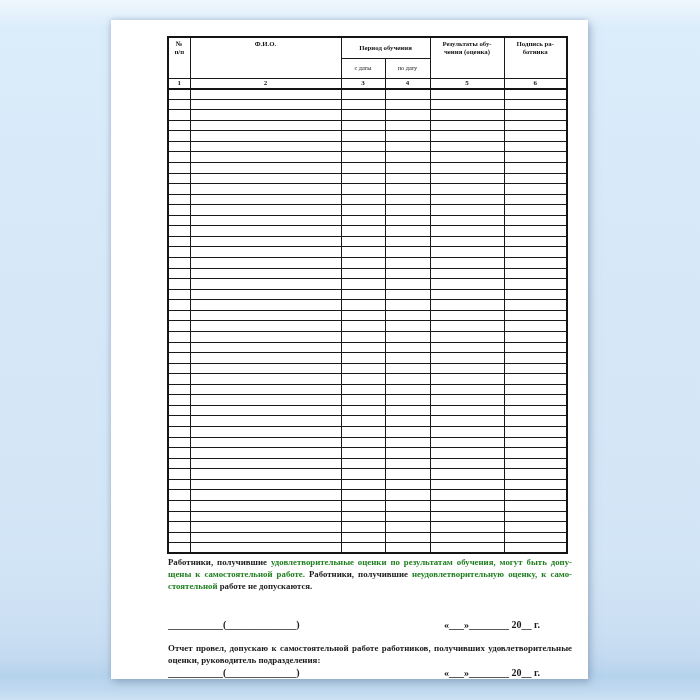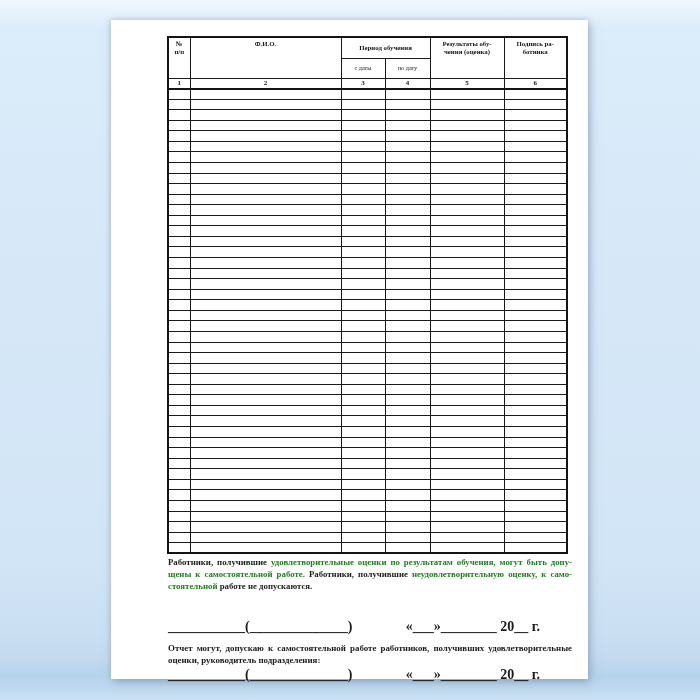--- a/index.html
+++ b/index.html
@@ -48,21 +48,21 @@
     text-align:justify;color:#1b1b1b;
   }
   .sig-label{
     position:absolute;left:57px;width:404px;
     font-size:8.9px;line-height:11.8px;font-weight:bold;color:#1b1b1b;
     text-align:justify;
   }
   .sig-row{
     position:absolute;left:57px;width:372px;
     display:flex;justify-content:space-between;
-    font-size:14px;font-weight:bold;color:#1b1b1b;white-space:nowrap;
+    font-size:10px;font-weight:bold;color:#1b1b1b;white-space:nowrap;
   }
   .lbl1{top:586px;}
   .row1{top:599px;}
   .lbl2{top:623px;}
   .row2{top:647px;}
 </style>
 </head>
 <body>
 
 <div class="bg"></div>
@@ -458,19 +458,19 @@
       </tbody>
   </table>
 
   <div class="note"><span style="color: rgb(27, 27, 27);">Работники, получившие </span><span style="color: rgb(30, 126, 30);">удовлетворительные оценки по результатам обучения, могут быть допу­щены к самостоятельной работе. </span><span style="color: rgb(27, 27, 27);">Работники, получившие </span><span style="color: rgb(30, 126, 30);">неудовлетворительную оценку, к само­стоятельной </span><span style="color: rgb(27, 27, 27);">работе не допускаются.</span></div>
 
   <div class="sig-row row1">
     <span>___________(______________)</span>
     <span>«___»________ 20__ г.</span>
   </div>
 
-  <div class="sig-label lbl2">Отчет могут, допускаю к самостоятельной работе работников, получивших удовлетворительные оценки, руководитель подразделения:</div>
+  <div class="sig-label lbl2">Отчет провел, допускаю к самостоятельной работе работников, получивших удовлетворительные оценки, руководитель подразделения:</div>
   <div class="sig-row row2">
     <span>___________(______________)</span>
     <span>«___»________ 20__ г.</span>
   </div>
 
 </div>
 
 </body></html>

